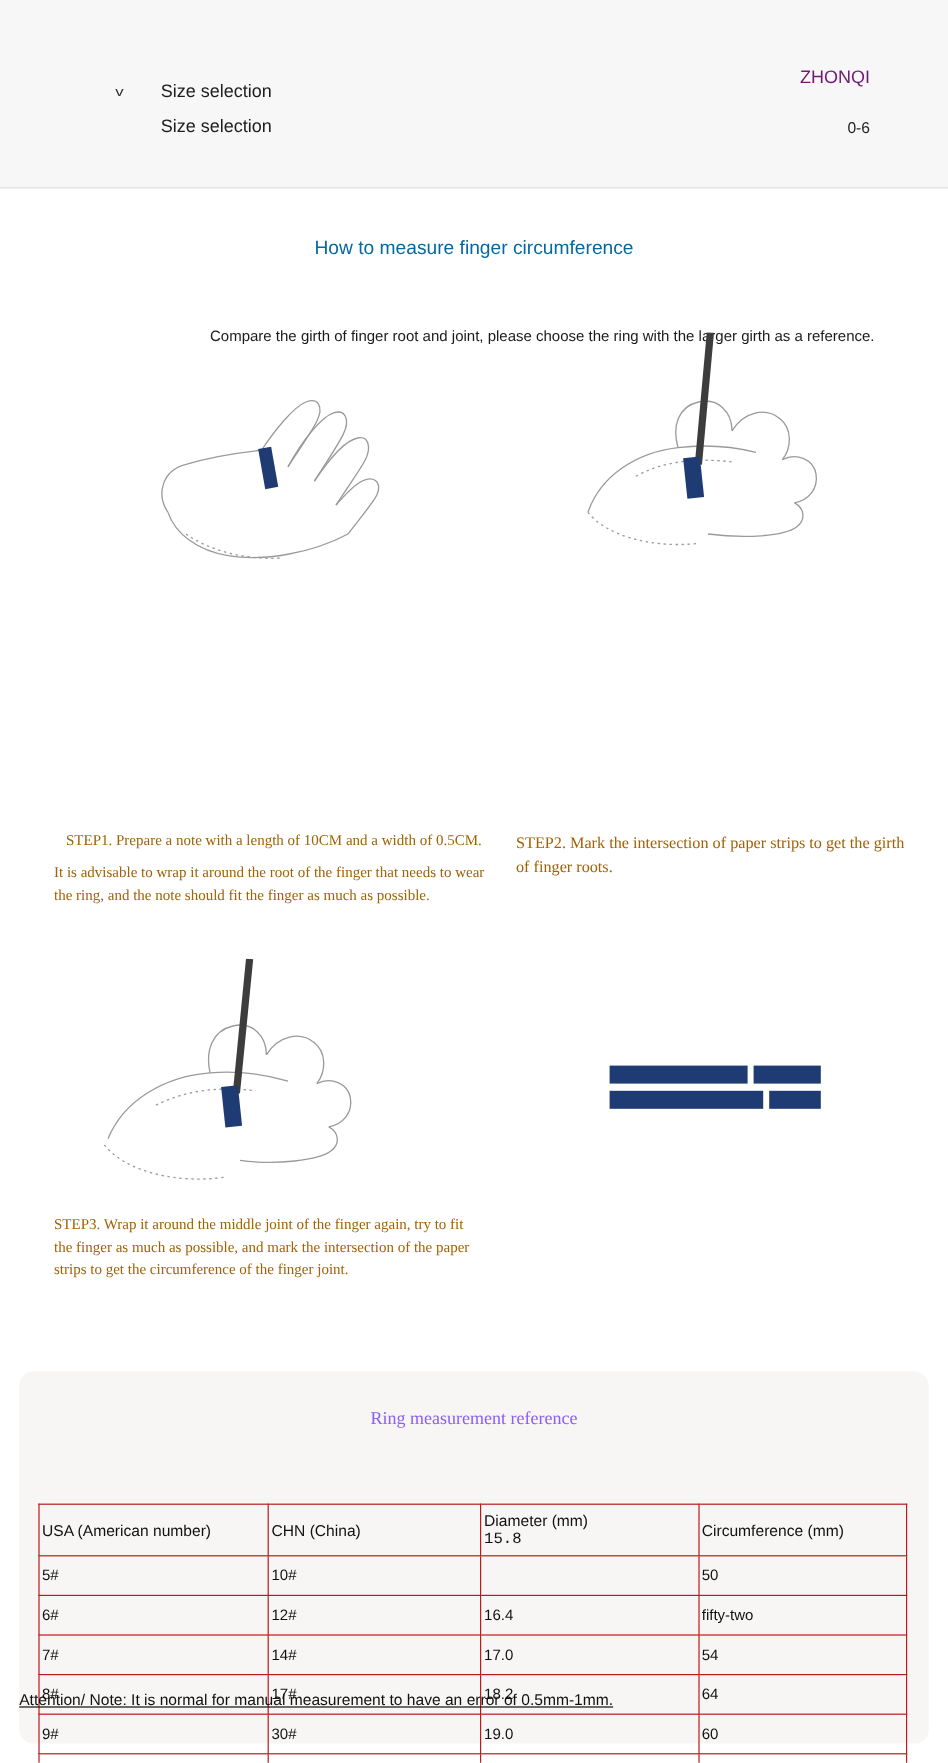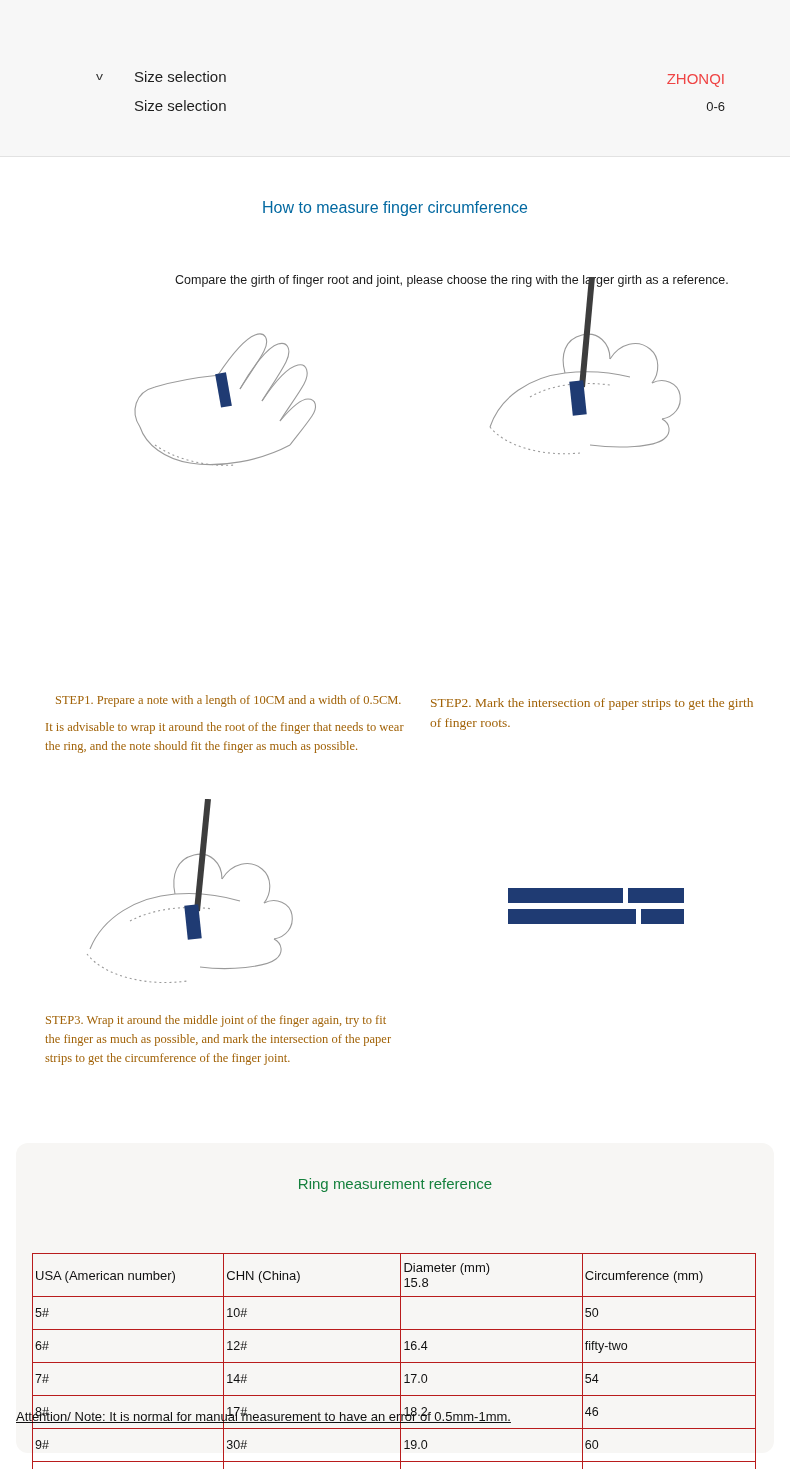--- a/index.html
+++ b/index.html
@@ -42,23 +42,23 @@
   .header-title-2 {
     position: absolute;
     left: 134px;
     top: 97px;
     font-size: 15px;
     color: #1d1d1d;
   }
   .header-brand {
     position: absolute;
     right: 65px;
-    top: 70px;
+    top: 56px;
     font-size: 15px;
-    color: #ef4444;
+    color: #701a75;
   }
   .header-range {
     position: absolute;
     right: 65px;
     top: 99px;
     font-size: 13px;
     color: #1d1d1d;
   }
 
   
@@ -133,22 +133,23 @@
     left: 16px;
     top: 1143px;
     width: 758px;
     height: 310px;
     background: #f7f6f4;
     border-radius: 12px;
   }
   .card-title {
     text-align: center;
     font-size: 15px;
-    color: #15803d;
+    color: #8b5cf6;
     padding-top: 32px;
+    font-family: Liberation Serif, serif;
   }
   table.size-table {
     position: absolute;
     left: 16px;
     top: 110px;
     width: 724px;
     border-collapse: collapse;
     font-size: 12.5px;
     color: #111;
   }
@@ -168,20 +169,21 @@
     left: 0;
     top: 266px;
     width: 100%;
     text-align: left;
     font-size: 13px;
     color: #111;
     text-decoration: underline;
   }
   .diam-first {
     display: block;
+    font-family: Liberation Mono, monospace;
   }
 </style>
 </head>
 <body>
 
 <div class="header">
   <span class="header-chevron">v</span>
   <span class="header-title-1">Size selection</span>
   <span class="header-title-2">Size selection</span>
   <span class="header-brand">ZHONQI</span>
@@ -289,21 +291,21 @@
       <tr>
         <td>7#</td>
         <td>14#</td>
         <td>17.0</td>
         <td>54</td>
       </tr>
       <tr>
         <td>8#</td>
         <td>17#</td>
         <td>18.2</td>
-        <td>46</td>
+        <td>64</td>
       </tr>
       <tr>
         <td>9#</td>
         <td>30#</td>
         <td>19.0</td>
         <td>60</td>
       </tr>
       <tr>
         <td>10#</td>
         <td>22#</td>

